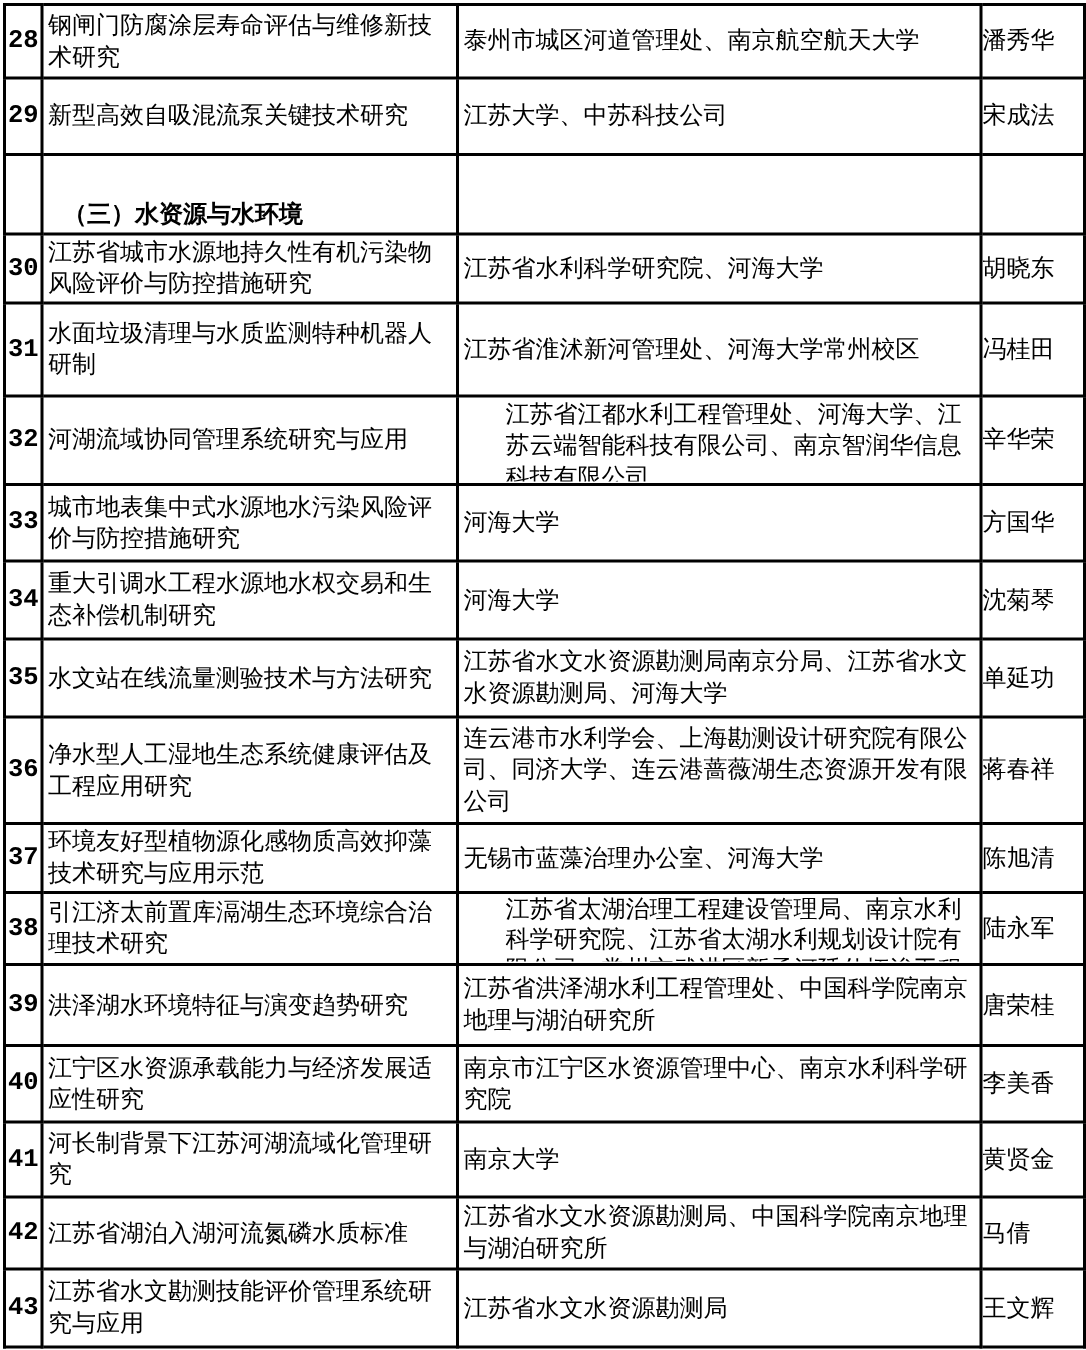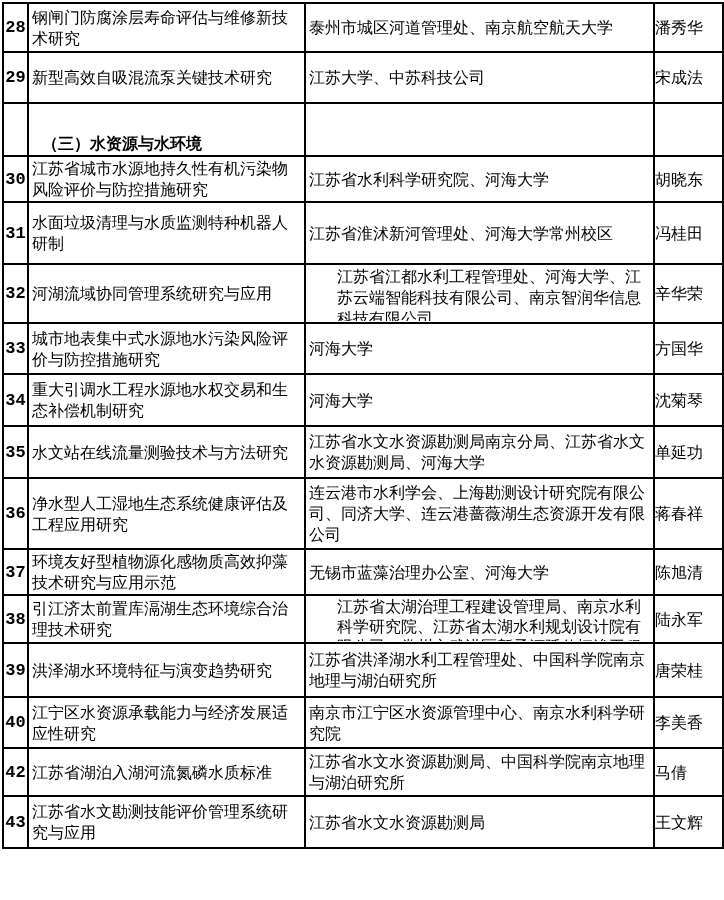--- a/index.html
+++ b/index.html
@@ -157,20 +157,26 @@
       <td class="c-title">洪泽湖水环境特征与演变趋势研究</td>
       <td class="c-org">江苏省洪泽湖水利工程管理处、中国科学院南京地理与湖泊研究所</td>
       <td class="c-name">唐荣桂</td>
     </tr>
     <tr style="height:51px">
       <td class="c-no">40</td>
       <td class="c-title">江宁区水资源承载能力与经济发展适应性研究</td>
       <td class="c-org">南京市江宁区水资源管理中心、南京水利科学研究院</td>
       <td class="c-name">李美香</td>
     </tr>
+    <tr style="height:50px">
+      <td class="c-no">41</td>
+      <td class="c-title">河长制背景下江苏河湖流域化管理研究</td>
+      <td class="c-org">南京大学</td>
+      <td class="c-name">黄贤金</td>
+    </tr>
     <tr style="height:48px">
       <td class="c-no">42</td>
       <td class="c-title">江苏省湖泊入湖河流氮磷水质标准</td>
       <td class="c-org">江苏省水文水资源勘测局、中国科学院南京地理与湖泊研究所</td>
       <td class="c-name">马倩</td>
     </tr>
     <tr style="height:52px">
       <td class="c-no">43</td>
       <td class="c-title">江苏省水文勘测技能评价管理系统研究与应用</td>
       <td class="c-org">江苏省水文水资源勘测局</td>

